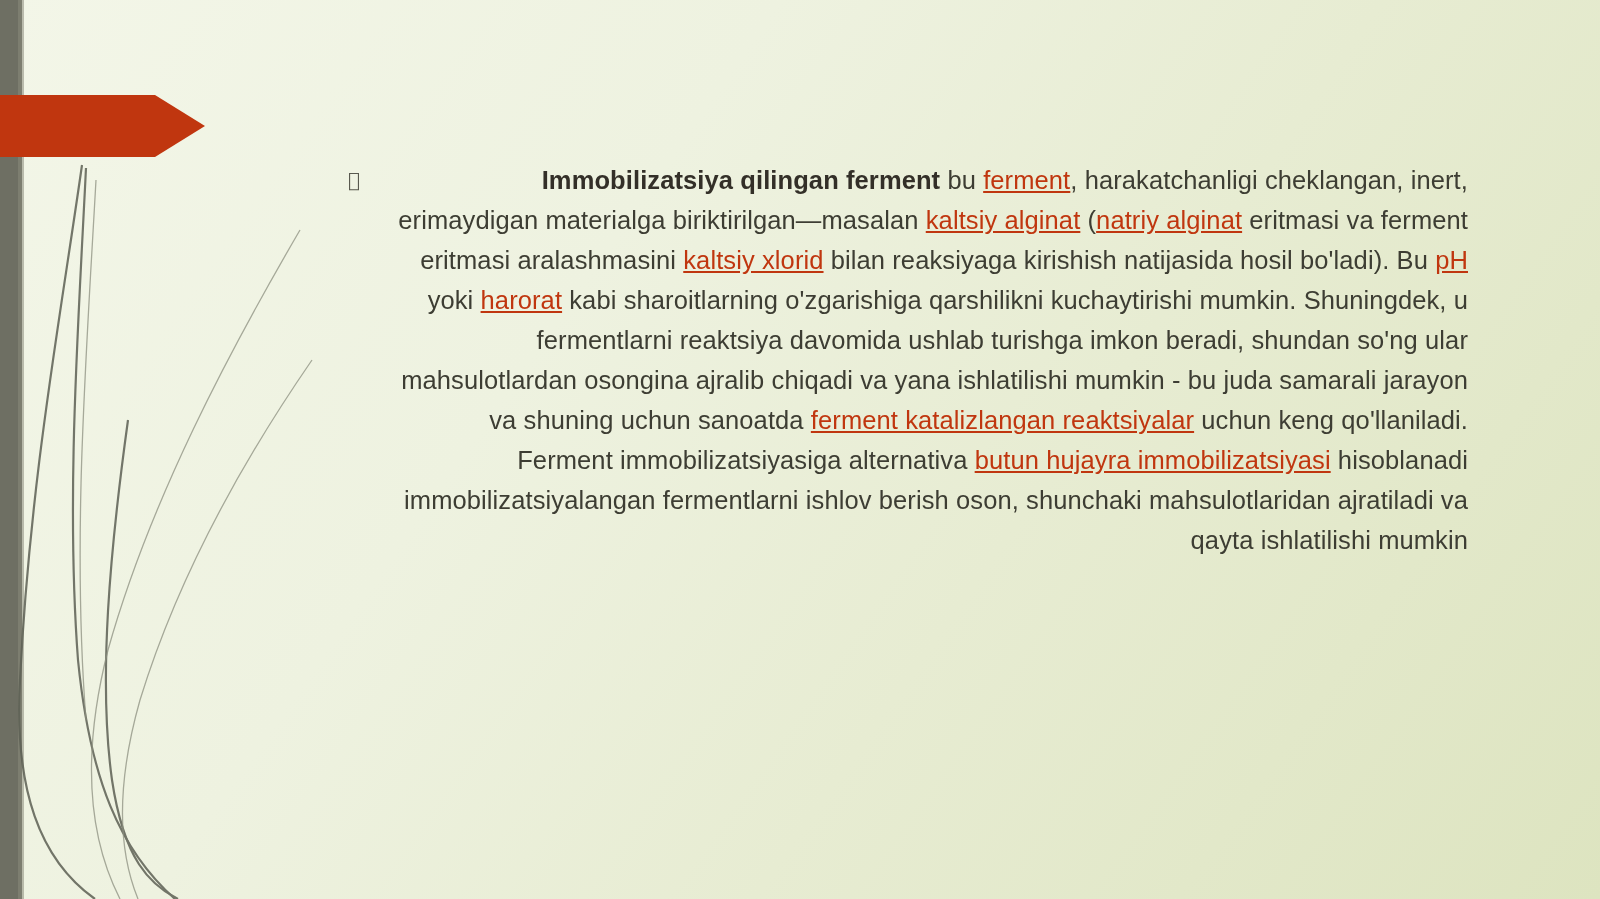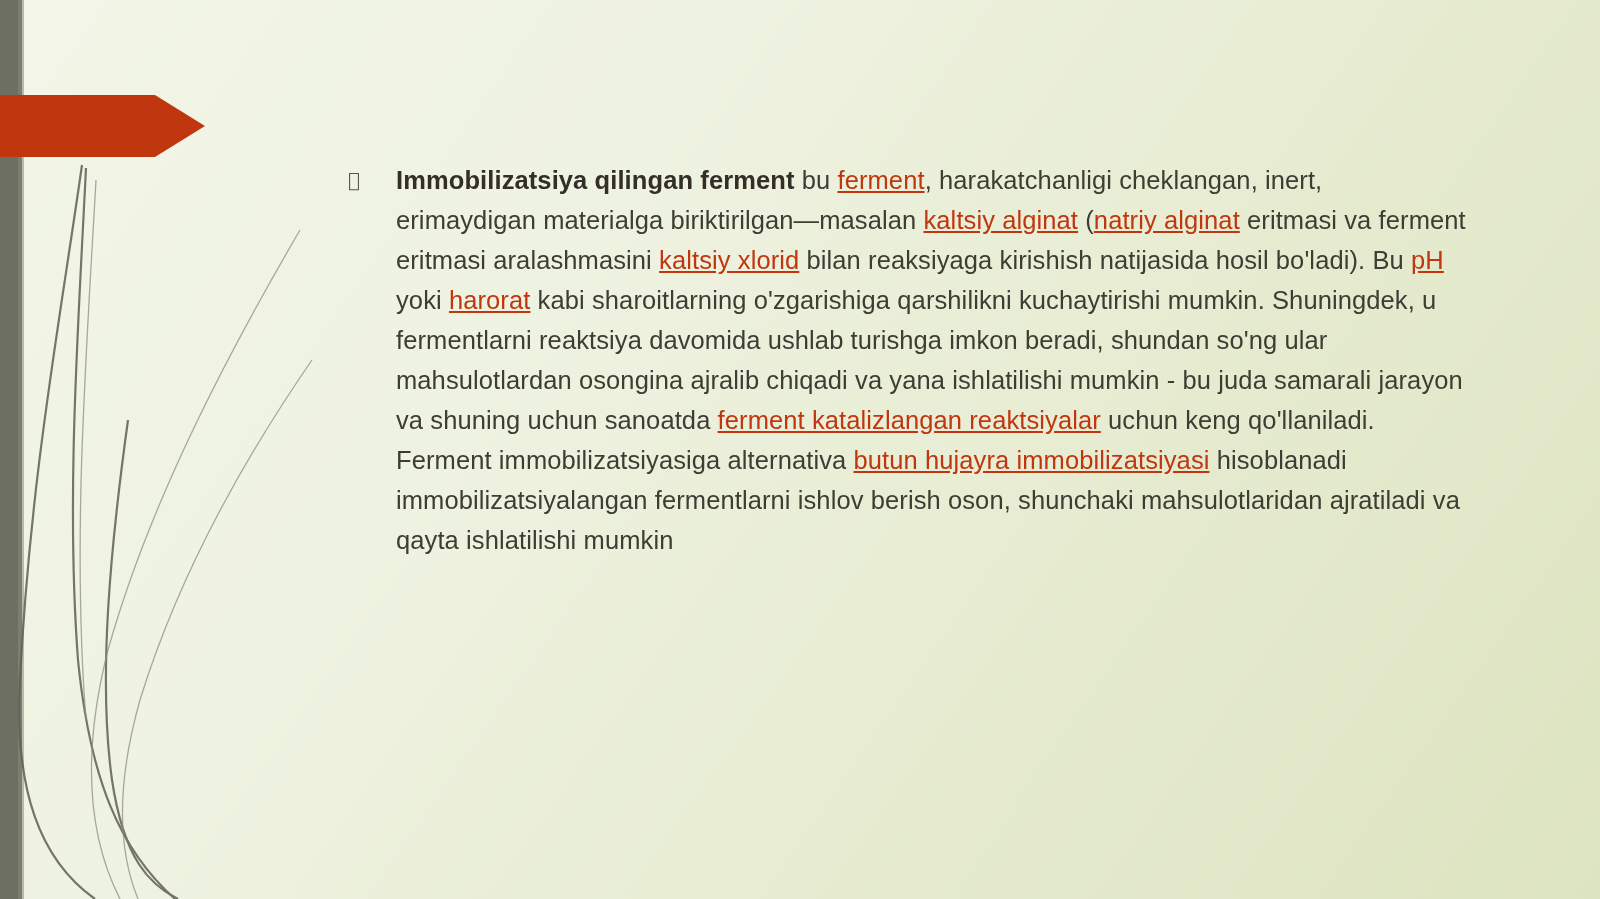--- a/index.html
+++ b/index.html
@@ -88,21 +88,21 @@
     font-size: 20px;
     line-height: 40px;
     font-family: "DejaVu Sans", sans-serif;
   }
   .para {
     flex: 1;
     font-size: 25.5px;
     line-height: 40px;
     color: #3d3d33;
     letter-spacing: .1px;
-    text-align: left;
+    text-align: right;
   }
   .para b { font-weight: bold; color: #332f28; }
   .lnk {
     color: #c0360f;
     text-decoration: underline;
     text-decoration-color: #c0360f;
     text-underline-offset: 2px;
     cursor: pointer;
   }
 </style>

